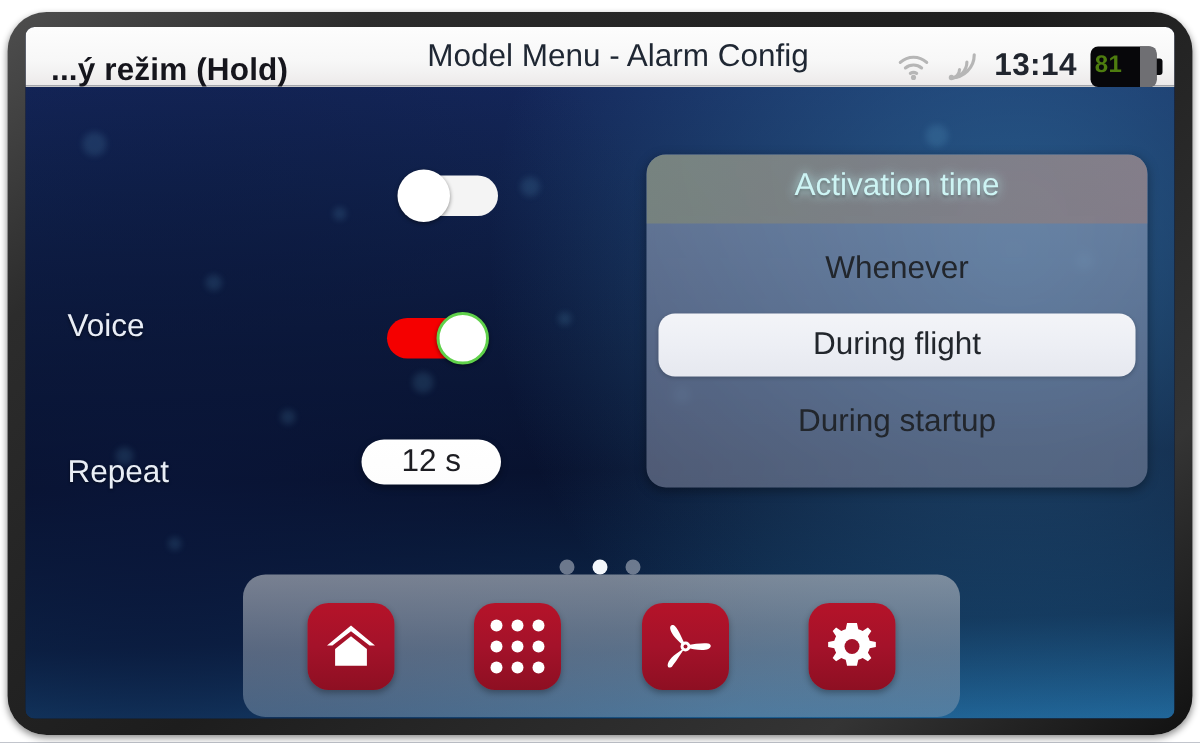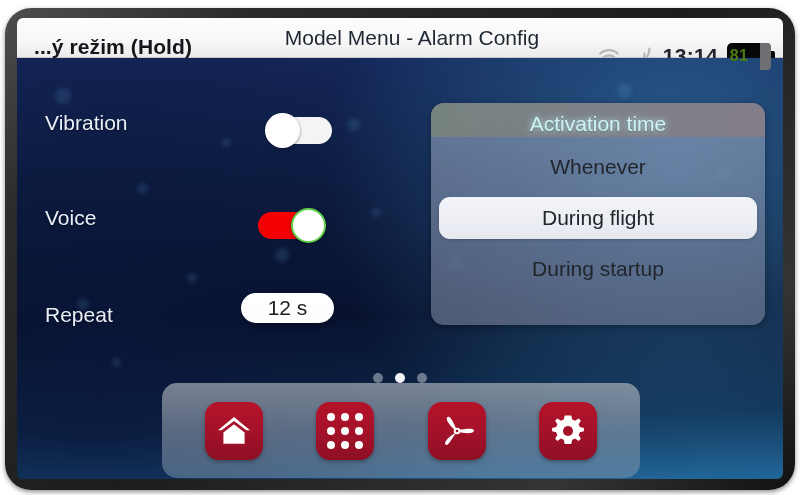--- a/index.html
+++ b/index.html
@@ -28,21 +28,21 @@
   }
   #statusbar .mode{
     position:absolute;left:17px;top:17px;
     font-size:21px;font-weight:bold;color:#15151c;letter-spacing:.1px;
   }
   #statusbar .title{
     position:absolute;left:0;top:0;width:100%;height:40px;line-height:40px;
     text-align:center;font-size:21px;color:#1f2733;
     padding-left:24px;box-sizing:border-box;
   }
-  .sb-right{position:absolute;right:12px;top:16px;height:44px;display:flex;align-items:center;gap:9px;}
+  .sb-right{position:absolute;right:12px;top:4px;height:44px;display:flex;align-items:center;gap:9px;}
   .clock{font-size:21px;font-weight:bold;color:#20252e;letter-spacing:.3px;}
   .wifi-icon,.signal-icon{display:block;}
   .battery{
     position:relative;width:44px;height:27px;border-radius:5px;
     background:#07070a;display:flex;align-items:center;justify-content:center;
   }
   .battery .pct{font-size:16px;font-weight:bold;color:#4d7c0f;letter-spacing:.3px;
     position:relative;z-index:2;padding-right:20px;}
   .battery .fill{position:absolute;right:0;top:0;bottom:0;width:11px;background:#6f6f73;border-radius:0 4px 4px 0;z-index:1;}
   .battery .nub{position:absolute;right:-4px;top:8px;width:4px;height:11px;background:#0a0a0d;border-radius:0 2px 2px 0;}
@@ -80,21 +80,21 @@
 
   
   #panel{
     position:absolute;left:414px;top:45px;width:334px;height:222px;
     border-radius:13px;overflow:hidden;
     background:linear-gradient(180deg,rgba(150,165,190,.62) 0%,rgba(130,142,170,.60) 62%,rgba(120,128,152,.62) 100%);
     box-shadow:0 2px 7px rgba(0,0,0,.35);
     backdrop-filter:blur(3px);
   }
   #panel .phead{
-    position:relative;height:34px;line-height:42px;text-align:center;
+    position:relative;height:46px;line-height:42px;text-align:center;
     font-size:21px;color:#cdf4f4;
     text-shadow:0 0 7px rgba(200,255,255,.95),0 1px 2px rgba(0,0,0,.35);
     background:linear-gradient(100deg,rgba(126,136,118,.72) 0%,rgba(132,128,124,.72) 45%,rgba(143,124,128,.72) 100%);
   }
   .popt{
     position:relative;height:42px;line-height:42px;text-align:center;
     font-size:21px;color:#22262c;margin:9px 8px 0 8px;border-radius:11px;
   }
   .popt.sel{
     background:linear-gradient(180deg,#f3f4f8 0%,#eceef4 55%,#e6e8ef 100%);
@@ -168,21 +168,20 @@
       <div class="bokeh" style="left:258px;top:190px;width:14px;height:14px;"></div>
       <div class="bokeh" style="left:170px;top:215px;width:10px;height:10px;"></div>
       <div class="bokeh" style="left:330px;top:60px;width:13px;height:13px;"></div>
       <div class="bokeh" style="left:355px;top:150px;width:9px;height:9px;"></div>
       <div class="bokeh" style="left:60px;top:240px;width:12px;height:12px;"></div>
       <div class="bokeh" style="left:600px;top:25px;width:15px;height:15px;"></div>
       <div class="bokeh" style="left:700px;top:110px;width:12px;height:12px;"></div>
       <div class="bokeh" style="left:432px;top:200px;width:11px;height:11px;"></div>
       <div class="bokeh" style="left:95px;top:300px;width:9px;height:9px;"></div>
 
-      <div class="row-label" style="left:28px;top:53px;">Vibration</div>
       <div class="toggle off" style="left:251px;top:59px;">
         <div class="track"></div>
         <div class="knob"></div>
       </div>
 
       <div class="row-label" style="left:28px;top:148px;">Voice</div>
       <div class="toggle on" style="left:241px;top:154px;">
         <div class="track"></div>
         <div class="knob"></div>
       </div>

